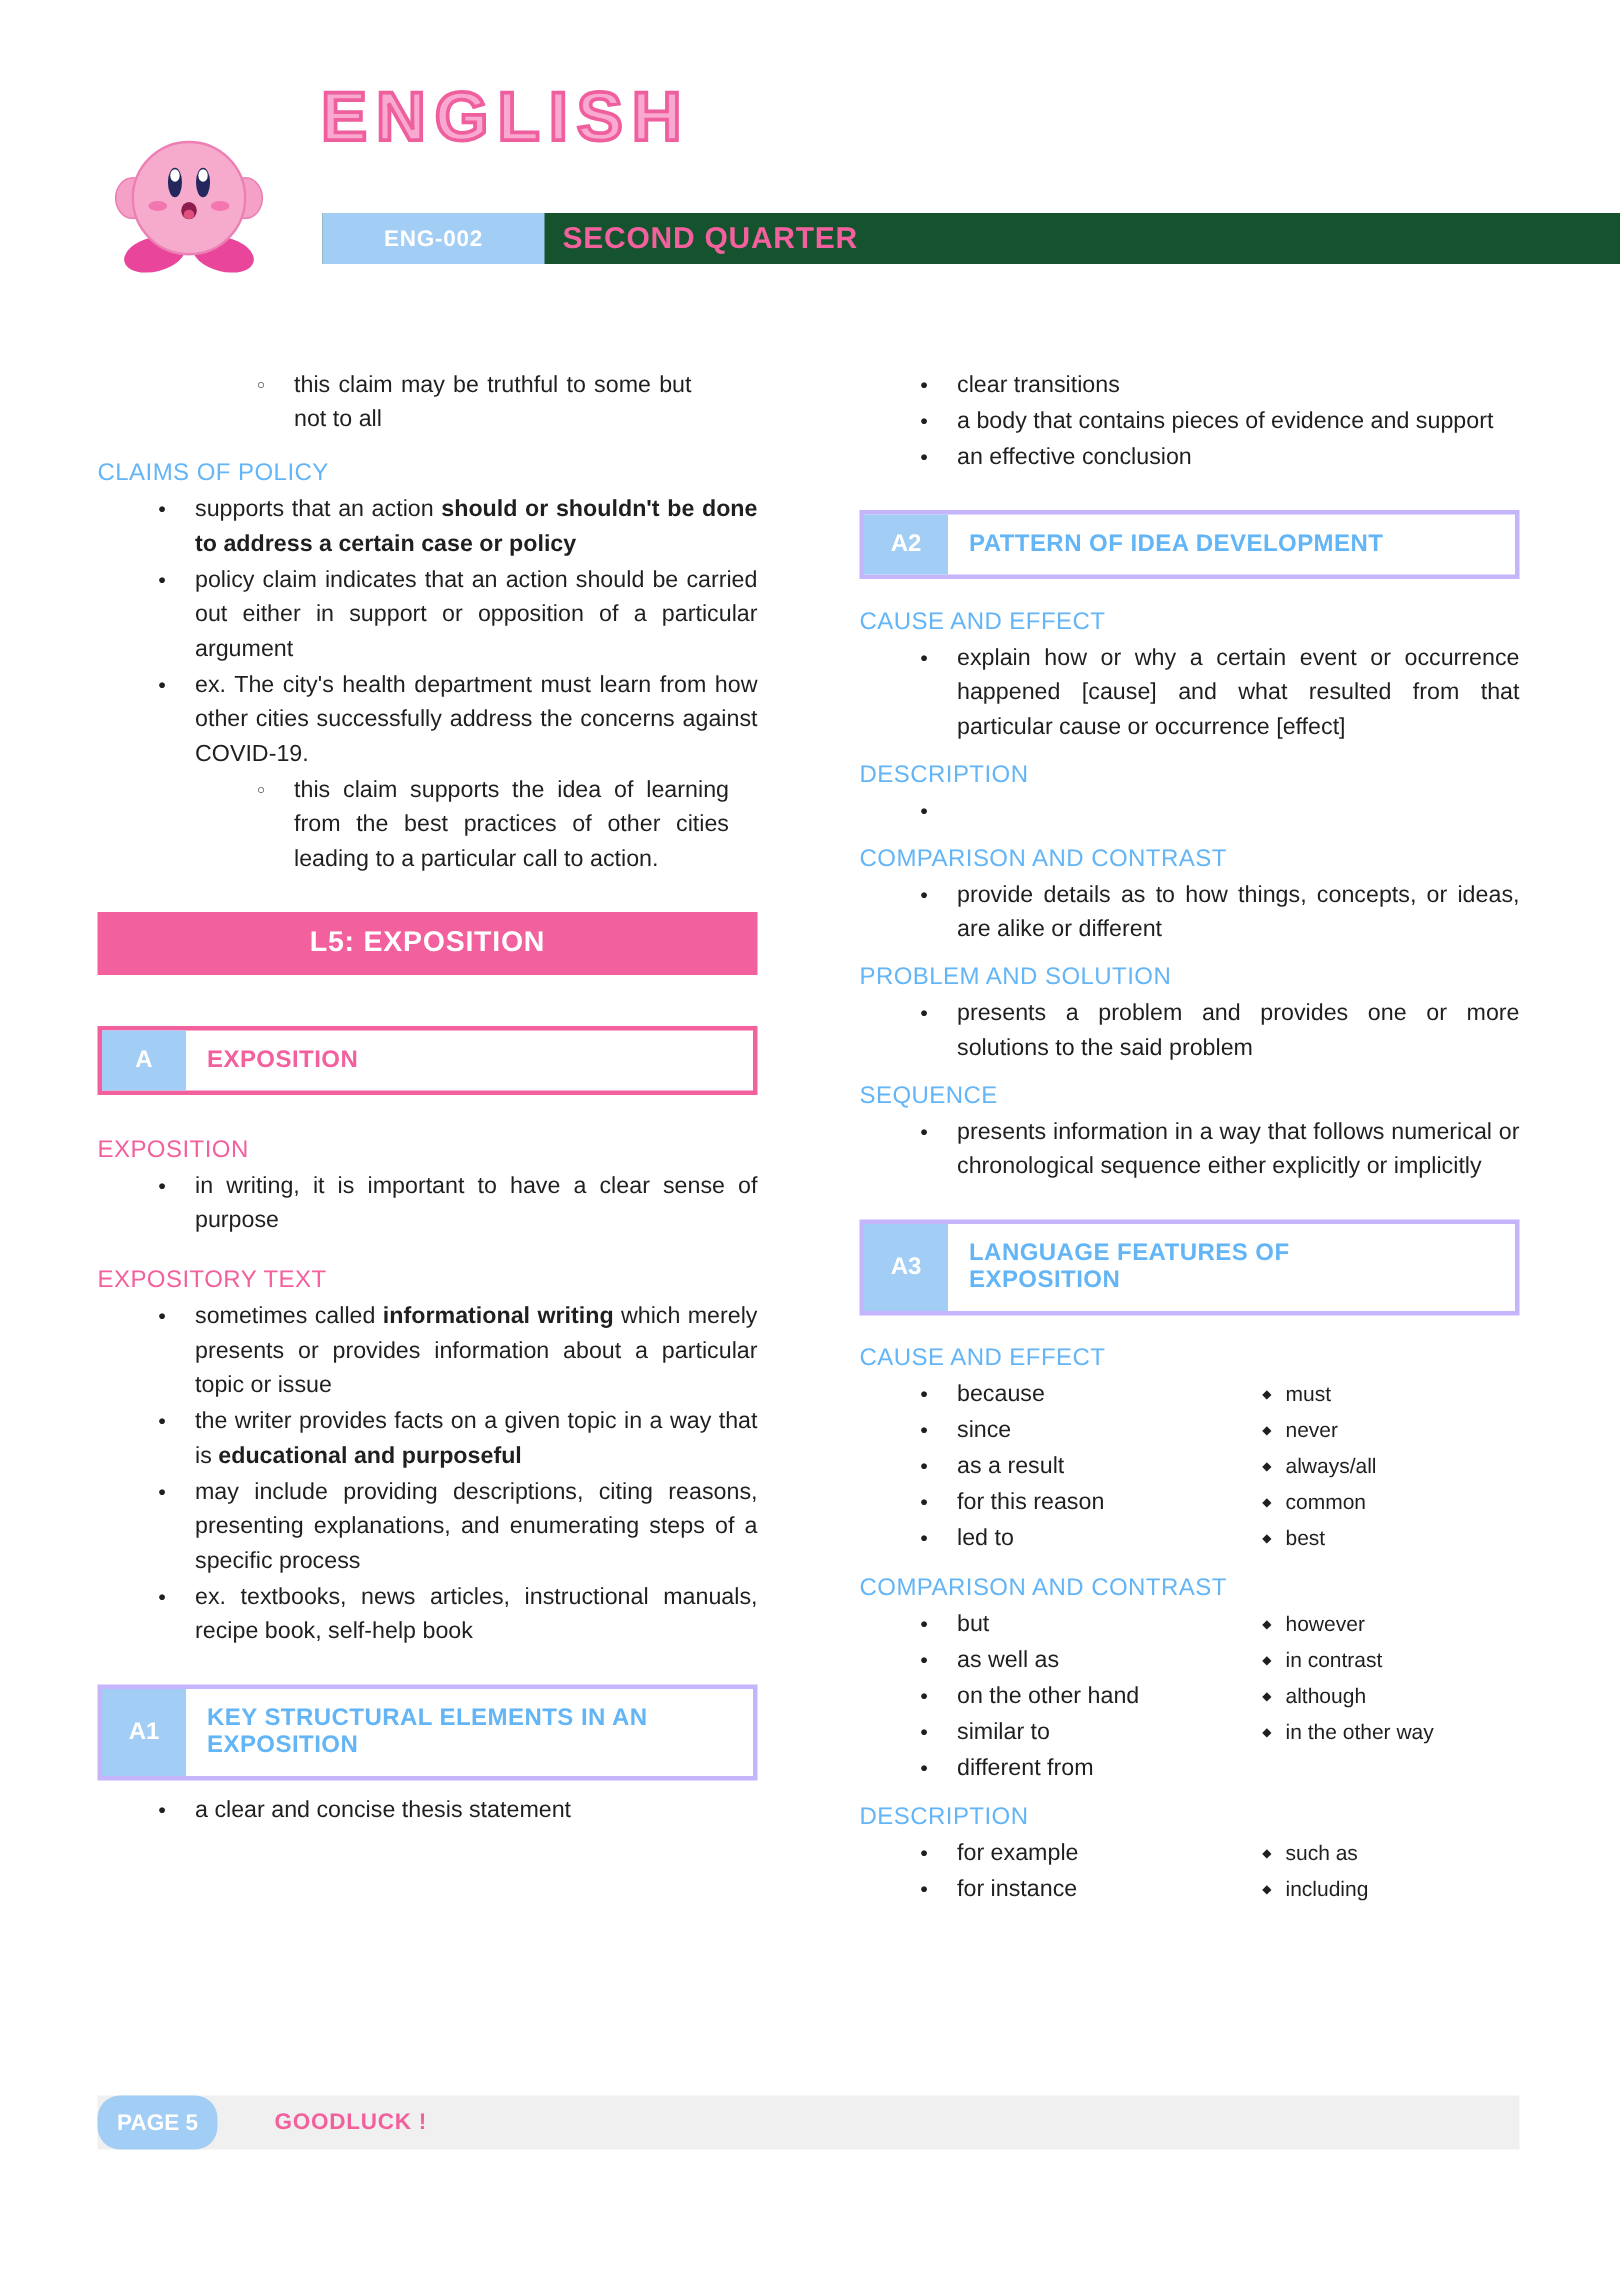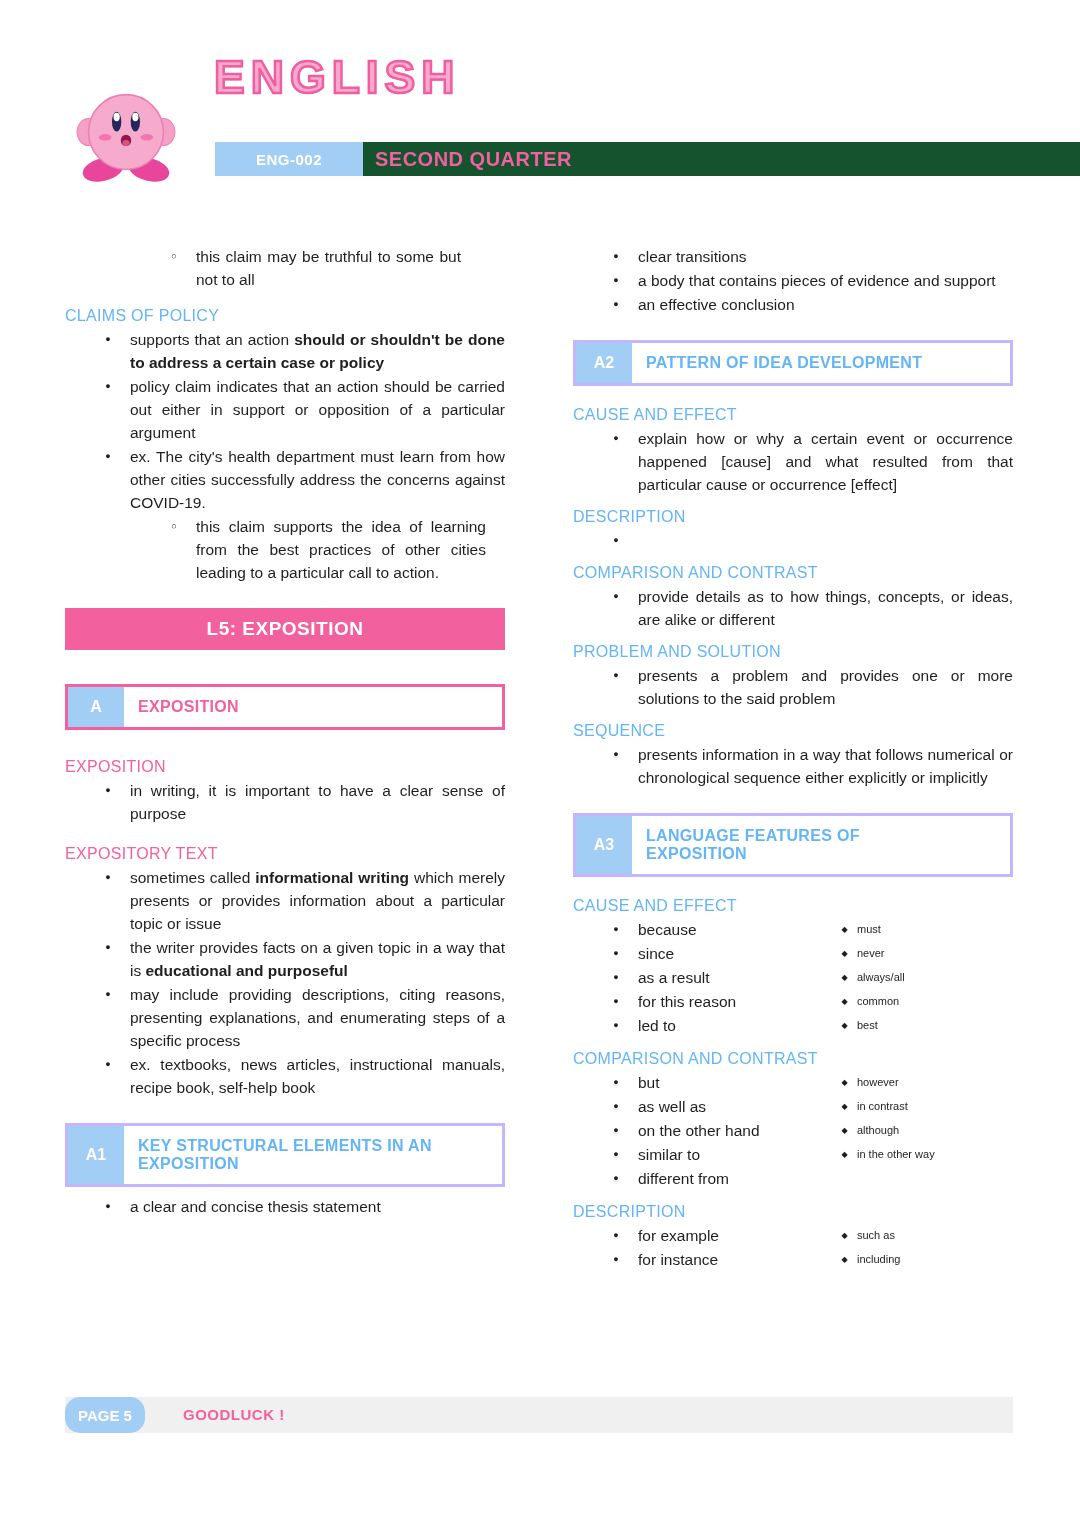--- a/index.html
+++ b/index.html
@@ -80,21 +80,21 @@
   .sec-title.pink-t { color:#f2609e; }
   .sec-title.blue-t { color:#64b5f6; }
   .sec-title.narrow { max-width:260px; }
 
   
   .pair { display:flex; }
   .pcol-a { flex:0 0 265px; }
   .pcol-b { flex:1; }
   .li2 { display:flex; margin:0 0 1px 0; }
   .mk2 { flex:0 0 13px; margin-right:6px; font-size:8px; line-height:23px; text-align:center; }
-  .tx2 { flex:1; margin:0; font-size:11px; line-height:23px; }
+  .tx2 { flex:1; margin:0; font-size:14px; line-height:23px; }
 
   
   .mt8{margin-top:8px} .mt12{margin-top:12px} .mt16{margin-top:16px}
   .mt20{margin-top:20px} .mt24{margin-top:24px} .mt28{margin-top:28px} .mt34{margin-top:34px}
 
   
   .footer-bar {
     position:absolute; left:65px; top:1397px; width:948px; height:36px;
     background:#f0f0f0;
   }

